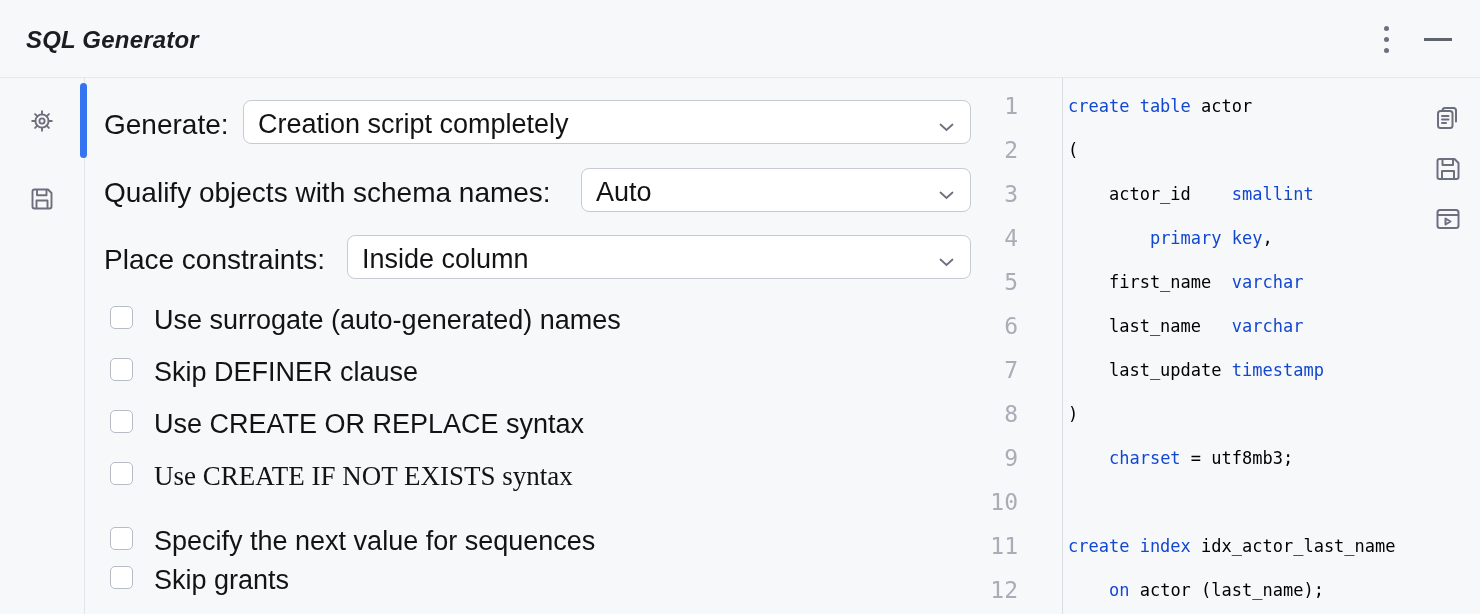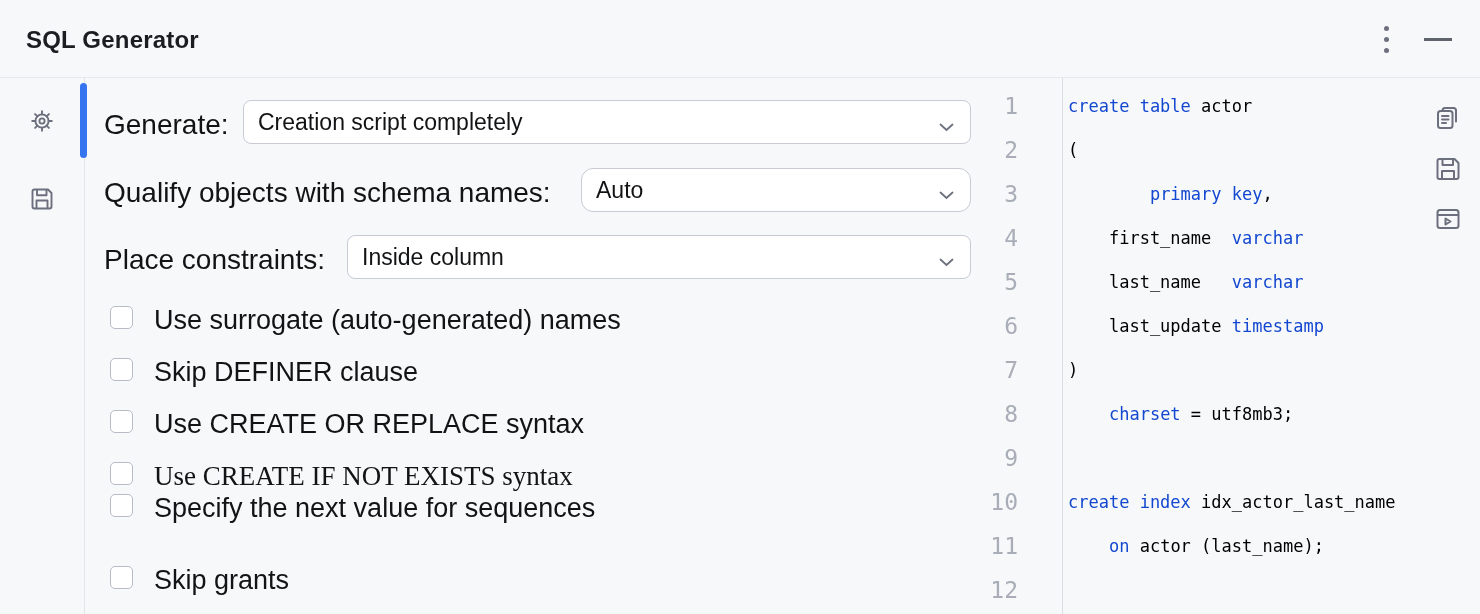--- a/index.html
+++ b/index.html
@@ -3,21 +3,21 @@
 <meta charset="utf-8">
 <style>
   html,body{margin:0;padding:0;}
   body{
     width:1480px;height:614px;position:relative;overflow:hidden;
     background:#F7F8FA;
     font-family:"Liberation Sans", sans-serif;
     color:#1B1D21;
   }
   
-  .header{position:absolute;left:0;top:0;width:1288px;height:77px;}
+  .header{position:absolute;left:0;top:0;width:1288px;height:77px;font-style:italic;}
   .title{position:absolute;left:26px;top:26px;font-size:24px;font-weight:bold;letter-spacing:.2px;}
   .hdr-divider{position:absolute;left:0;top:77px;width:1480px;height:1px;background:#E6E8EB;}
   .kebab{position:absolute;left:1374px;top:22px;width:26px;height:36px;cursor:pointer;}
   .kebab i{position:absolute;left:10px;width:5px;height:5px;border-radius:50%;background:#6C707E;}
   .kebab i:nth-child(1){top:4px}.kebab i:nth-child(2){top:15px}.kebab i:nth-child(3){top:26px}
   .minimize{position:absolute;left:1423px;top:28px;width:32px;height:22px;cursor:pointer;}
   .minimize i{position:absolute;left:1px;top:10px;width:28px;height:2.5px;background:#5F646C;}
 
   
   .toolstrip{position:absolute;left:0;top:78px;width:84px;height:536px;}
@@ -27,21 +27,21 @@
   .v-thumb{position:absolute;left:80px;top:83px;width:7px;height:75px;border-radius:4px;background:#3574F0;}
 
   
   .form{position:absolute;left:104px;top:78px;width:880px;height:536px;}
   .frow{position:absolute;left:0;width:867px;height:46px;}
   .frow .flabel{position:absolute;left:0;top:9px;font-size:28px;color:#121315;}
   .combo{
     position:absolute;top:0;height:44px;background:#FFFFFF;
     border:1px solid #C8CBD4;border-radius:8px;box-sizing:border-box;cursor:pointer;
   }
-  .combo .cvalue{position:absolute;left:14px;top:8px;font-size:23px;color:#121315;white-space:nowrap;}
+  .combo .cvalue{position:absolute;left:14px;top:8px;font-size:27px;color:#121315;white-space:nowrap;}
   .combo .chev{position:absolute;right:16px;top:17px;}
   .cbrow{position:absolute;left:6px;width:700px;height:26px;cursor:pointer;}
   .cbbox{position:absolute;left:0;top:0;width:23px;height:23px;background:#FFFFFF;
     border:1.7px solid #B6BBC6;border-radius:5px;box-sizing:border-box;}
   .cblabel{position:absolute;left:44px;top:-1px;font-size:27px;color:#121315;white-space:nowrap;}
 
   
   .gutter-sep{position:absolute;left:1062px;top:78px;width:1px;height:536px;background:#DBDDE2;}
   .gutter{position:absolute;left:908px;top:84px;width:110px;}
   .gutter .gnum{height:44px;line-height:44px;text-align:right;
@@ -111,21 +111,21 @@
       <span class="chev">
         <svg width="15" height="9" viewBox="0 0 15 9" fill="none" stroke="#6C707E" stroke-width="1.8" stroke-linecap="round">
             <path d="M1.5 1.5 L7.5 7 L13.5 1.5"></path>
           </svg>
       </span>
     </div>
   </div>
 
   <div class="frow" style="top:90px;">
     <span class="flabel">Qualify objects with schema names:</span>
-    <div class="combo" style="left:477px;width:390px;border-radius:12px;">
+    <div class="combo" style="left:477px;width:390px;">
       <span class="cvalue">Auto</span>
       <span class="chev">
         <svg width="15" height="9" viewBox="0 0 15 9" fill="none" stroke="#6C707E" stroke-width="1.8" stroke-linecap="round">
             <path d="M1.5 1.5 L7.5 7 L13.5 1.5"></path>
           </svg>
       </span>
     </div>
   </div>
 
   <div class="frow" style="top:157px;">
@@ -150,21 +150,21 @@
         <span class="cblabel">Skip DEFINER clause</span>
       </div>
       <div class="cbrow" style="top: 332px; text-align: right;">
         <span class="cbbox"></span>
         <span class="cblabel">Use CREATE OR REPLACE syntax</span>
       </div>
       <div class="cbrow" style="top: 384px; font-family: Liberation Serif, serif;">
         <span class="cbbox"></span>
         <span class="cblabel">Use CREATE IF NOT EXISTS syntax</span>
       </div>
-      <div class="cbrow" style="top: 416px;">
+      <div class="cbrow" style="top: 449px;">
         <span class="cbbox"></span>
         <span class="cblabel">Specify the next value for sequences</span>
       </div>
       <div class="cbrow" style="top: 488px;">
         <span class="cbbox"></span>
         <span class="cblabel">Skip grants</span>
       </div>
     </div>
 </div>
 
@@ -179,20 +179,21 @@
     <div class="gnum">7</div>
     <div class="gnum">8</div>
     <div class="gnum">9</div>
     <div class="gnum">10</div>
     <div class="gnum">11</div>
     <div class="gnum">12</div>
   </div>
 <div class="codepane" id="codepane">
     <div class="code-row"><span class="k">create table </span><span class="p">actor</span></div>
     <div class="code-row"><span class="p">(</span></div>
+    <div class="code-row"><span class="p">    actor_id    </span><span class="k">smallint</span></div>
     <div class="code-row"><span class="p">        </span><span class="k">primary key</span><span class="p">,</span></div>
     <div class="code-row"><span class="p">    first_name  </span><span class="k">varchar</span></div>
     <div class="code-row"><span class="p">    last_name   </span><span class="k">varchar</span></div>
     <div class="code-row"><span class="p">    last_update </span><span class="k">timestamp</span></div>
     <div class="code-row"><span class="p">)</span></div>
     <div class="code-row"><span class="p">    </span><span class="k">charset</span><span class="p"> = utf8mb3;</span></div>
     <div class="code-row"></div>
     <div class="code-row"><span class="k">create index </span><span class="p">idx_actor_last_name</span></div>
     <div class="code-row"><span class="p">    </span><span class="k">on</span><span class="p"> actor (last_name);</span></div>
   </div>

